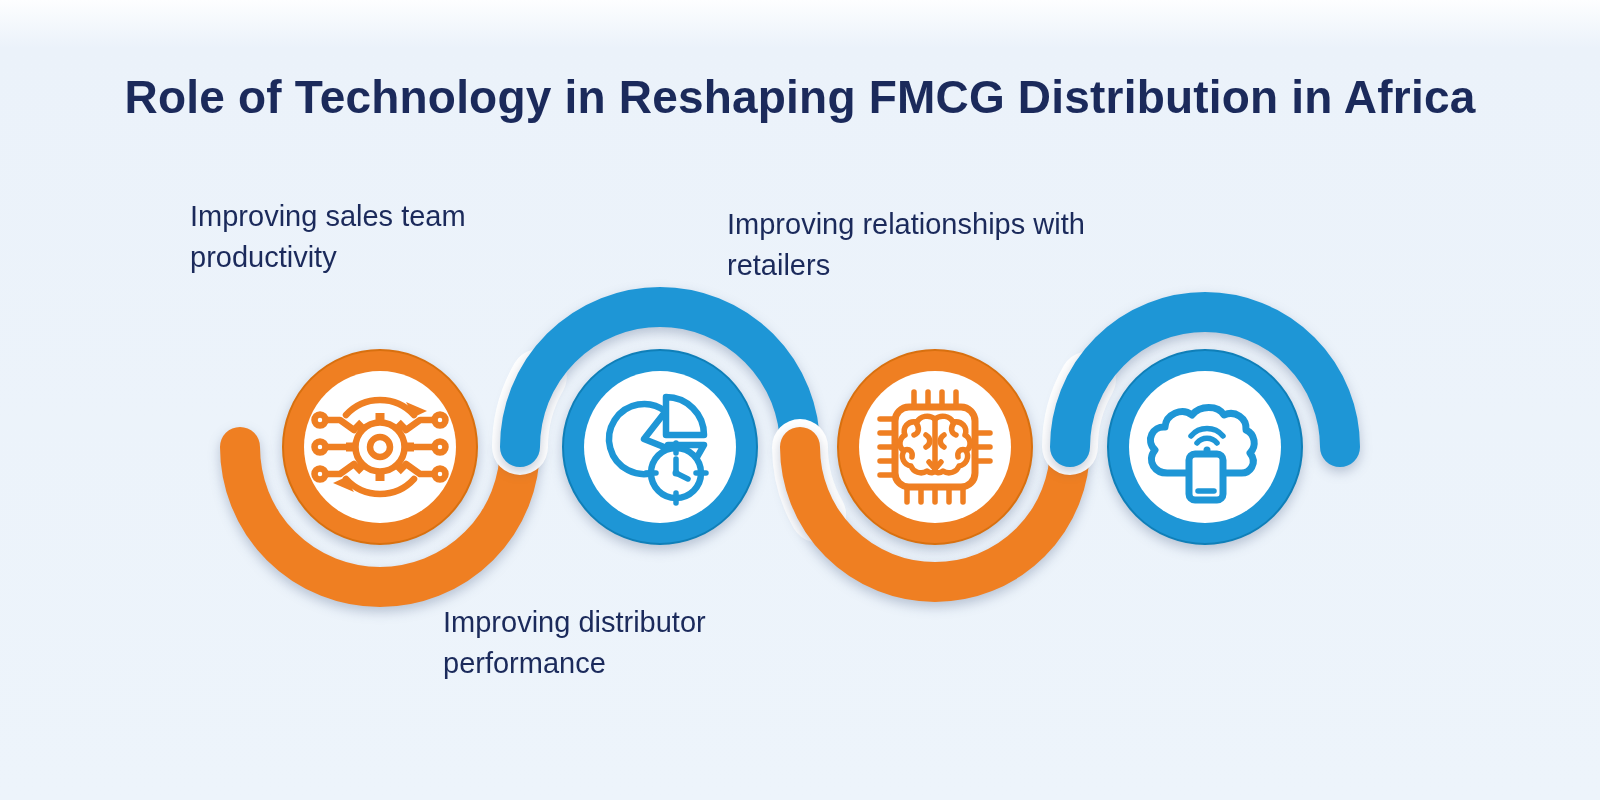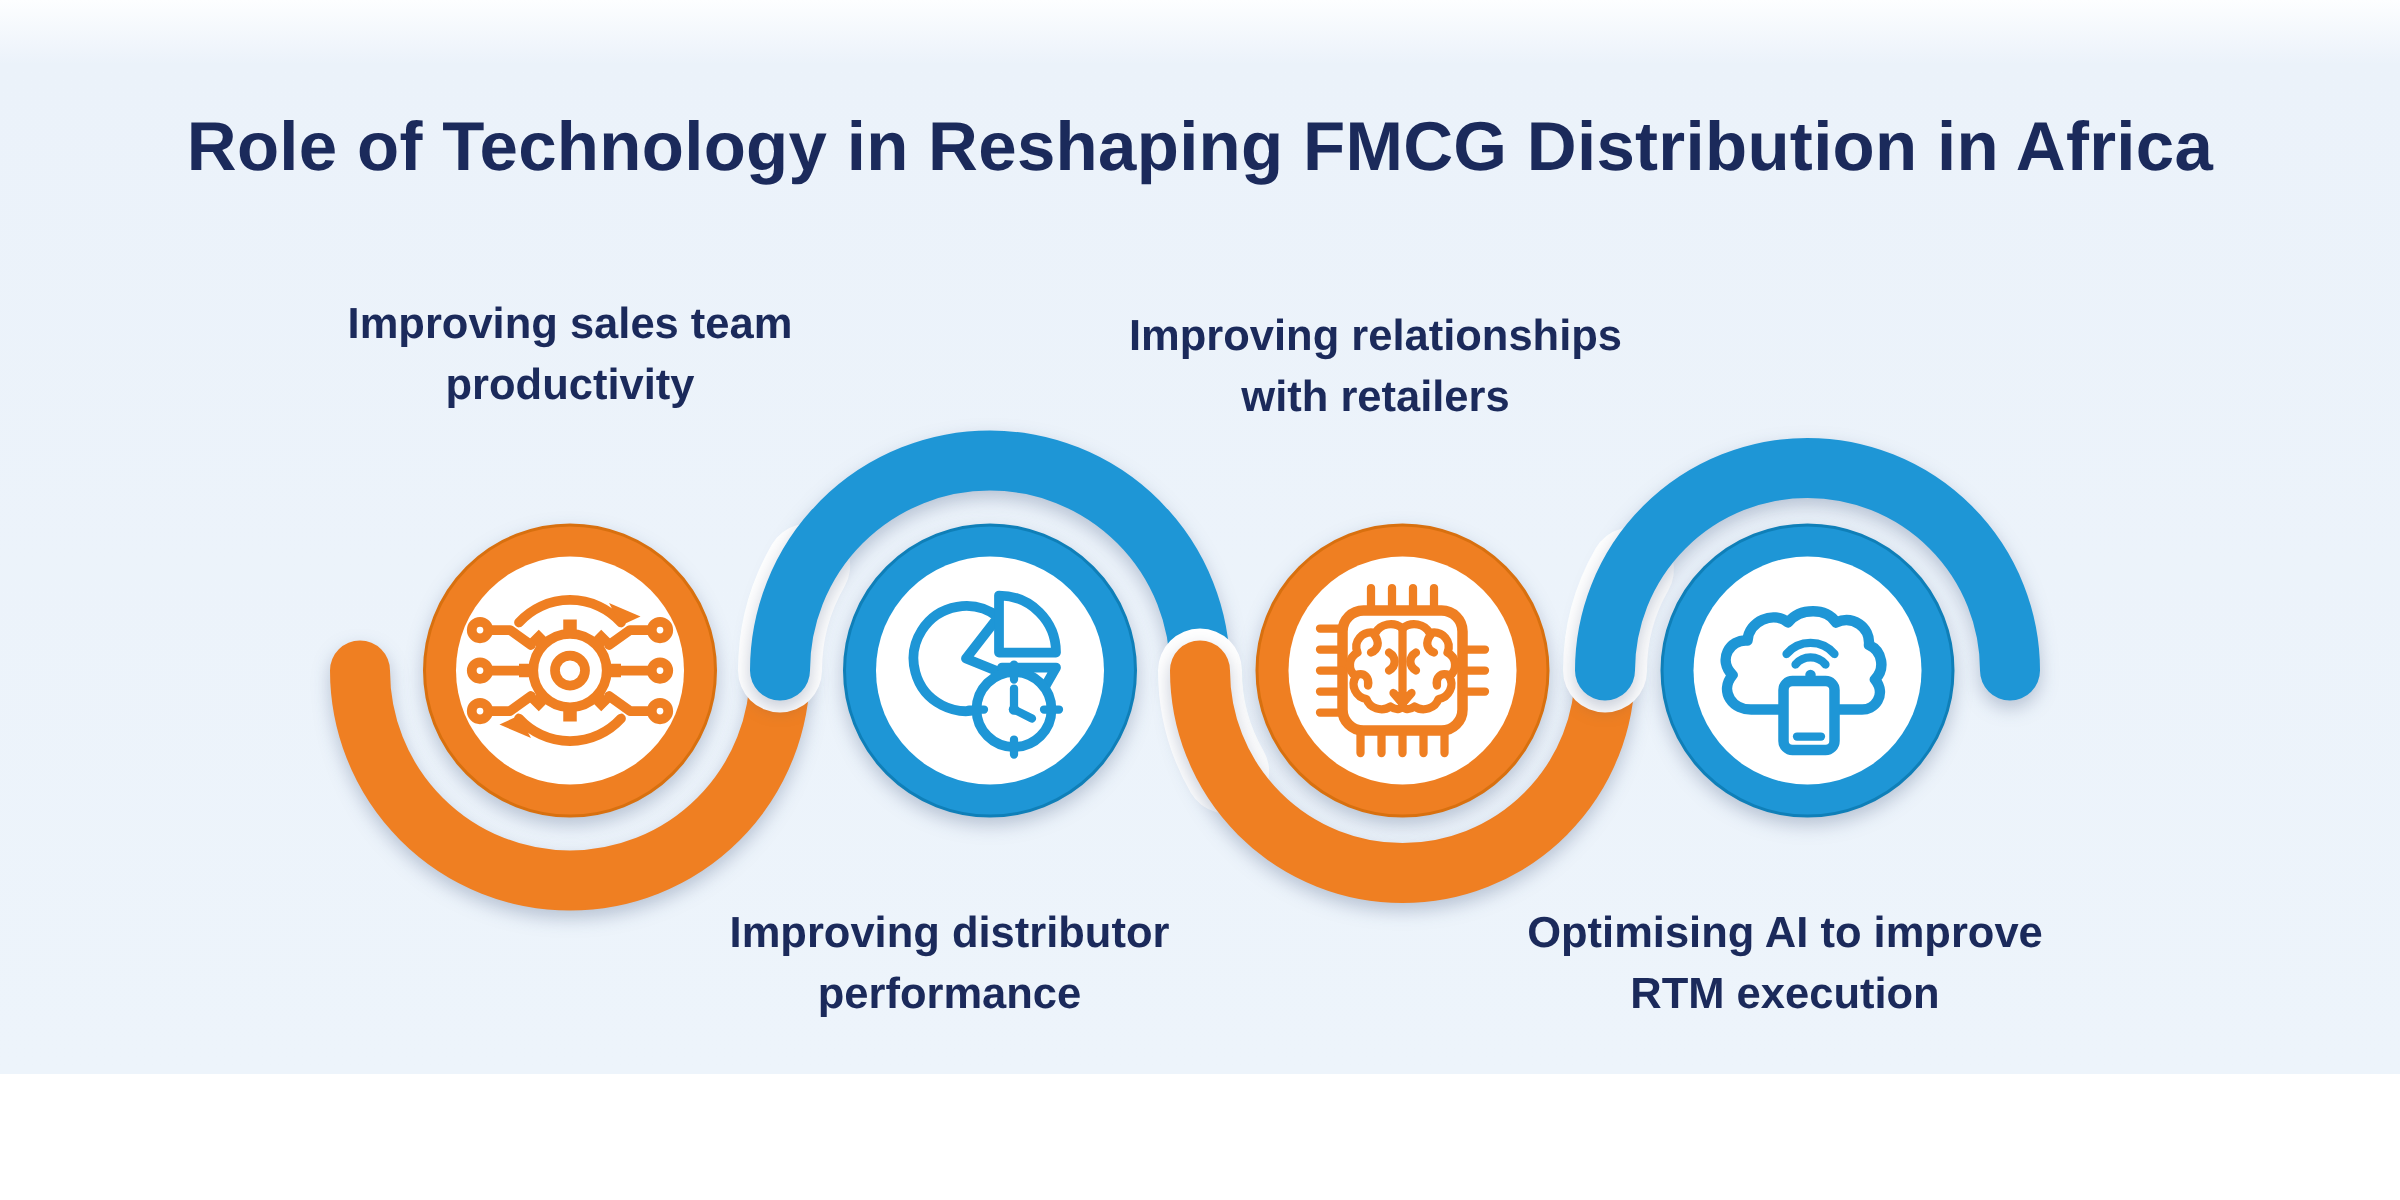--- a/index.html
+++ b/index.html
@@ -1,27 +1,27 @@
 <!DOCTYPE html>
 <html style="--orange: #EF7F22; --blue: #1E96D6; --navy: #1B2A5B; --bg: #EDF4FB;"><head>
 <meta charset="utf-8">
 <style>
   html,body{margin:0;padding:0;background:#fff;}
   .canvas{
-    position:relative;width:1600px;height:716px;overflow:hidden;
+    position:relative;width:1600px;height:800px;overflow:hidden;
     background:linear-gradient(180deg,#FDFEFF 0%,#EBF2FA 6%,#EDF4FB 100%);
     font-family:"Liberation Sans",sans-serif;
   }
   .title{
     position:absolute;top:70px;left:0;right:0;text-align:center;
     font-size:46px;font-weight:bold;color:var(--navy);letter-spacing:.2px;
   }
   .step-label{
     position:absolute;width:380px;transform:translateX(-50%);
-    text-align:center;font-size:29px;font-weight:bold;line-height:1.42;
+    font-size:29px;font-weight:normal;line-height:1.42;
     color:var(--navy);
   }
   .pos-1{left:380px;top:196px}
   .pos-2{left:633px;top:602px}
   .pos-3{left:917px;top:204px}
   .pos-4{left:1190px;top:602px}
   svg.wave{position:absolute;inset:0;}
   .arc{fill:none;stroke-width:40;stroke-linecap:round;}
   .arc-under{fill:none;stroke:#fff;stroke-width:56;stroke-linecap:round;}
   .arc-orange{stroke:var(--orange);}
@@ -123,15 +123,14 @@
         <circle class="fill-b" cx="2" cy="3" r="3.5"></circle>
         <rect class="wfill" x="-16" y="7" width="34" height="46" rx="6" ry="6" stroke-width="7"></rect>
         <path class="thin" d="M-7,44 H9"></path>
       </g>
     </g>
   </svg>
 
   <div class="step-label pos-1">Improving sales team productivity</div>
   <div class="step-label pos-2">Improving distributor performance</div>
   <div class="step-label pos-3">Improving relationships with retailers</div>
-  <div class="step-label pos-4">Optimising AI to improve RTM execution</div>
 
 </div>
 
 </body></html>

